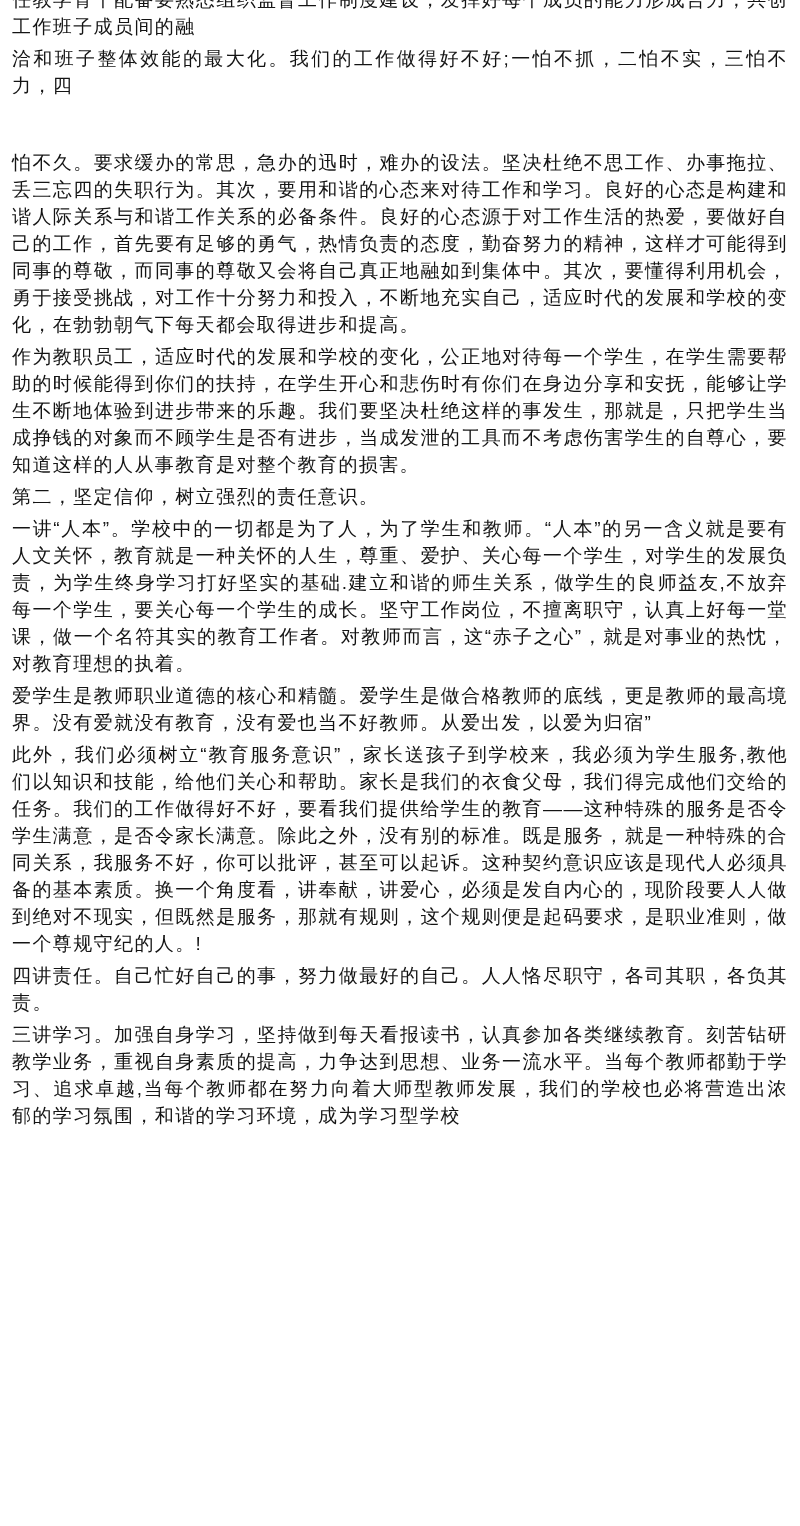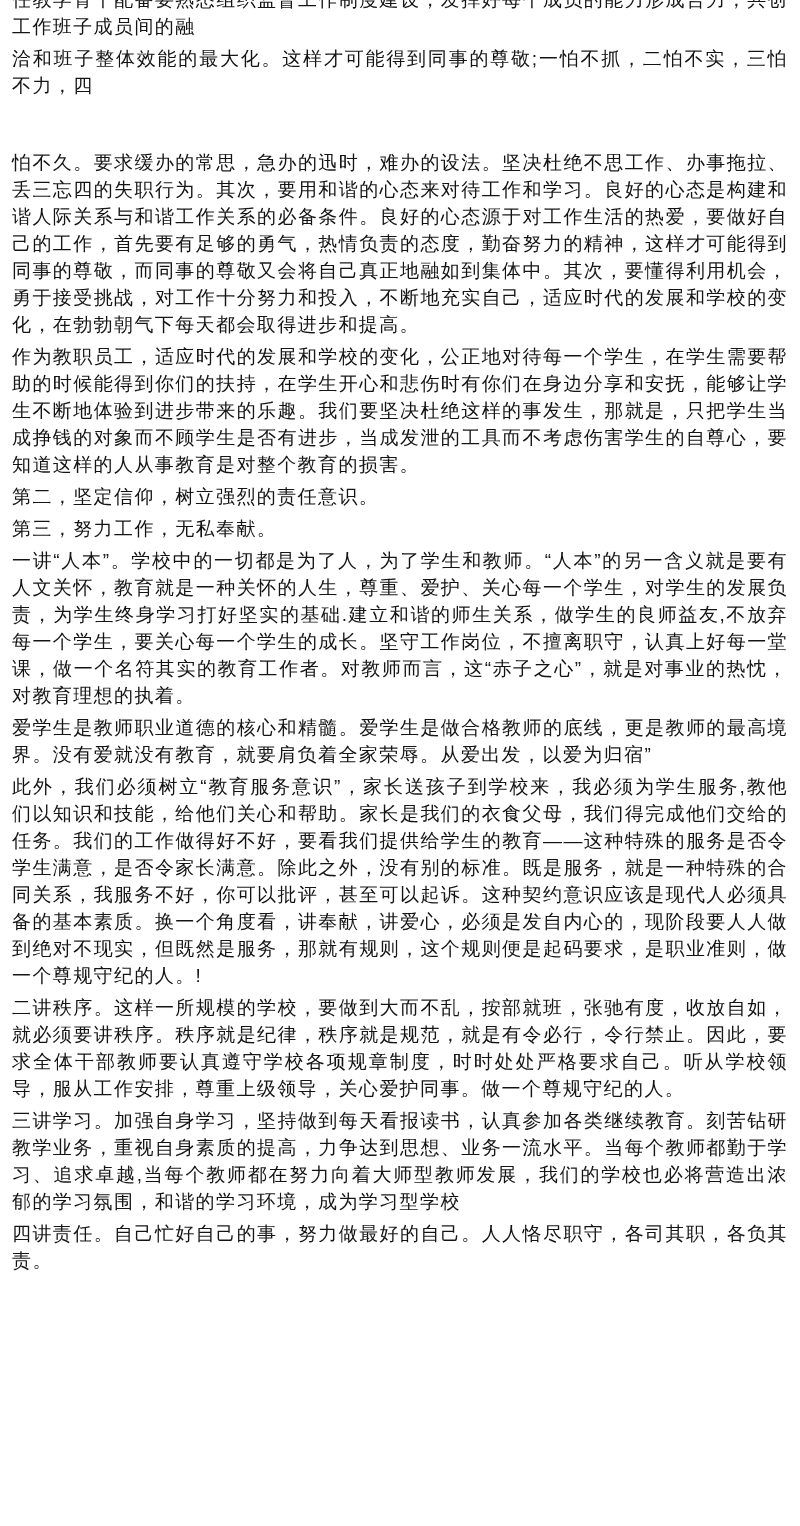--- a/index.html
+++ b/index.html
@@ -36,29 +36,27 @@
     margin-bottom: 50px;
   }
 </style>
 </head>
 <body>
 
 <div class="doc">
 
   <div class="top-fragment">
     <p class="cut">任教学骨干配备要熟悉组织监督工作制度建设，发挥好每个成员的能力形成合力，共创工作班子成员间的融</p>
-    <p>洽和班子整体效能的最大化。这样才可能得到同事的尊敬;一怕不抓，二怕不实，三怕不力，四</p>
+    <p>洽和班子整体效能的最大化。我们的工作做得好不好;一怕不抓，二怕不实，三怕不力，四</p>
   </div>
 
   <div class="body-text">
     <p>怕不久。要求缓办的常思，急办的迅时，难办的设法。坚决杜绝不思工作、办事拖拉、丢三忘四的失职行为。其次，要用和谐的心态来对待工作和学习。良好的心态是构建和谐人际关系与和谐工作关系的必备条件。良好的心态源于对工作生活的热爱，要做好自己的工作，首先要有足够的勇气，热情负责的态度，勤奋努力的精神，这样才可能得到同事的尊敬，而同事的尊敬又会将自己真正地融如到集体中。其次，要懂得利用机会，勇于接受挑战，对工作十分努力和投入，不断地充实自己，适应时代的发展和学校的变化，在勃勃朝气下每天都会取得进步和提高。</p>
     <p>作为教职员工，适应时代的发展和学校的变化，公正地对待每一个学生，在学生需要帮助的时候能得到你们的扶持，在学生开心和悲伤时有你们在身边分享和安抚，能够让学生不断地体验到进步带来的乐趣。我们要坚决杜绝这样的事发生，那就是，只把学生当成挣钱的对象而不顾学生是否有进步，当成发泄的工具而不考虑伤害学生的自尊心，要知道这样的人从事教育是对整个教育的损害。</p>
     <p>第二，坚定信仰，树立强烈的责任意识。</p>
-    <p>第三，努力工作，无私奉献。</p>
     <p>一讲“人本”。学校中的一切都是为了人，为了学生和教师。“人本”的另一含义就是要有人文关怀，教育就是一种关怀的人生，尊重、爱护、关心每一个学生，对学生的发展负责，为学生终身学习打好坚实的基础.建立和谐的师生关系，做学生的良师益友,不放弃每一个学生，要关心每一个学生的成长。坚守工作岗位，不擅离职守，认真上好每一堂课，做一个名符其实的教育工作者。对教师而言，这“赤子之心”，就是对事业的热忱，对教育理想的执着。</p>
-    <p>爱学生是教师职业道德的核心和精髓。爱学生是做合格教师的底线，更是教师的最高境界。没有爱就没有教育，就要肩负着全家荣辱。从爱出发，以爱为归宿”</p>
+    <p>爱学生是教师职业道德的核心和精髓。爱学生是做合格教师的底线，更是教师的最高境界。没有爱就没有教育，没有爱也当不好教师。从爱出发，以爱为归宿”</p>
     <p>此外，我们必须树立“教育服务意识”，家长送孩子到学校来，我必须为学生服务,教他们以知识和技能，给他们关心和帮助。家长是我们的衣食父母，我们得完成他们交给的任务。我们的工作做得好不好，要看我们提供给学生的教育——这种特殊的服务是否令学生满意，是否令家长满意。除此之外，没有别的标准。既是服务，就是一种特殊的合同关系，我服务不好，你可以批评，甚至可以起诉。这种契约意识应该是现代人必须具备的基本素质。换一个角度看，讲奉献，讲爱心，必须是发自内心的，现阶段要人人做到绝对不现实，但既然是服务，那就有规则，这个规则便是起码要求，是职业准则，做一个尊规守纪的人。!</p>
-    <p>二讲秩序。这样一所规模的学校，要做到大而不乱，按部就班，张驰有度，收放自如，就必须要讲秩序。秩序就是纪律，秩序就是规范，就是有令必行，令行禁止。因此，要求全体干部教师要认真遵守学校各项规章制度，时时处处严格要求自己。听从学校领导，服从工作安排，尊重上级领导，关心爱护同事。做一个尊规守纪的人。</p>
+    <p>四讲责任。自己忙好自己的事，努力做最好的自己。人人恪尽职守，各司其职，各负其责。</p>
     <p>三讲学习。加强自身学习，坚持做到每天看报读书，认真参加各类继续教育。刻苦钻研教学业务，重视自身素质的提高，力争达到思想、业务一流水平。当每个教师都勤于学习、追求卓越,当每个教师都在努力向着大师型教师发展，我们的学校也必将营造出浓郁的学习氛围，和谐的学习环境，成为学习型学校</p>
-    <p>四讲责任。自己忙好自己的事，努力做最好的自己。人人恪尽职守，各司其职，各负其责。</p>
   </div>
 
 </div>
 
 </body></html>

